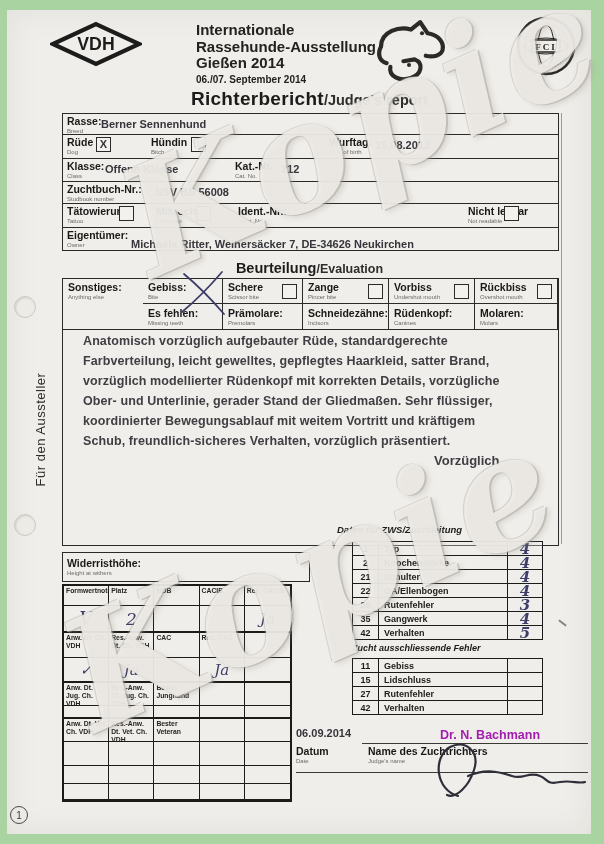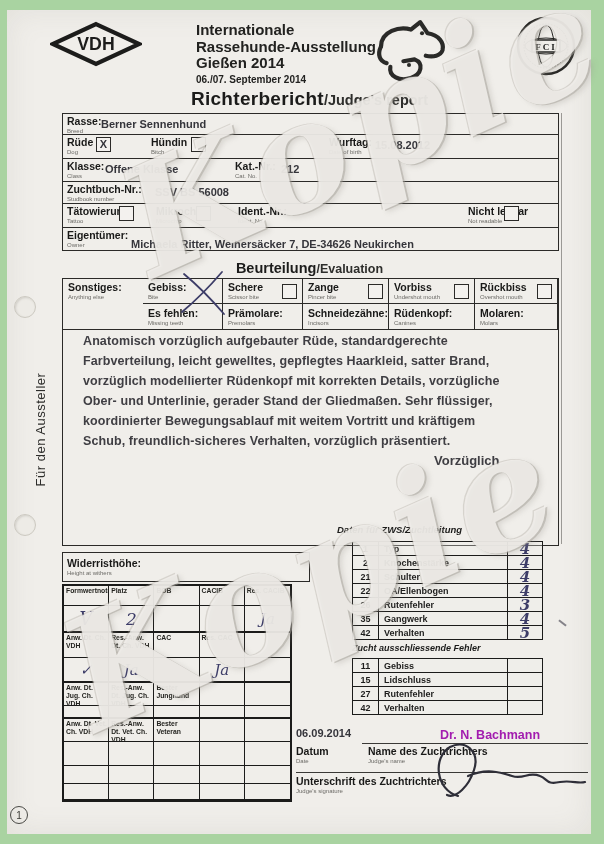--- a/index.html
+++ b/index.html
@@ -373,24 +373,20 @@
   <span class="fld abs" style="left:296px;top:746px;">
       <b class="lbl">Datum</b>
       <i class="sub">Date</i>
     </span>
   <span class="abs" style="left:440px;top:728px;font-size:12.5px;font-weight:bold;color:#a21caf;text-align:center;">Dr. N. Bachmann</span>
   <span class="fld abs" style="left:368px;top:746px;">
       <b class="lbl">Name des Zuchtrichters</b>
       <i class="sub">Judge's name</i>
     </span>
   <div class="hline" style="left:296px;top:772px;width:292px;"></div>
-  <span class="fld abs" style="left:296px;top:776px;">
-      <b class="lbl">Unterschrift des Zuchtrichters</b>
-      <i class="sub">Judge's signature</i>
-    </span>
   <svg class="abs" style="left:428px;top:738px;z-index:4;" width="160" height="65" viewBox="0 0 160 65">
     <path d="M30 58 C8 52 4 20 22 9 C38 1 52 14 46 32 C41 48 28 61 19 57 M40 38 C58 30 72 34 84 38 C96 42 100 33 112 38 C120 41 118 47 132 44 C144 42 150 46 157 44" stroke="#2e2e38" stroke-width="2.2" fill="none" stroke-linecap="round"></path>
   </svg>
   <div class="abs" style="left:558px;top:622px;width:9px;height:2px;background:#55545e;transform:rotate(38deg);opacity:.7;"></div>
 
   <div class="wm" style="left:95px;top:150px;font-size:150px;">Kopie</div>
   <div class="wm" style="left:35px;top:600px;font-size:155px;">Kopie</div>
 </div>
 
 </body></html>

